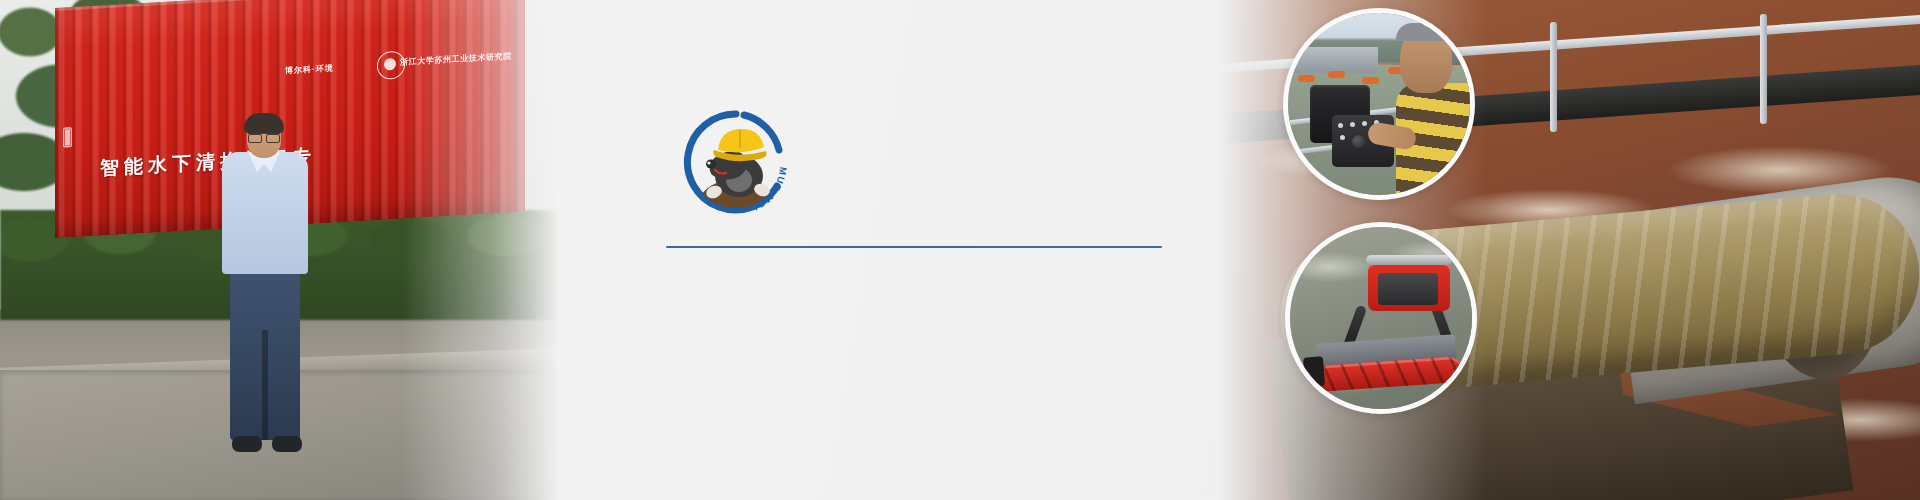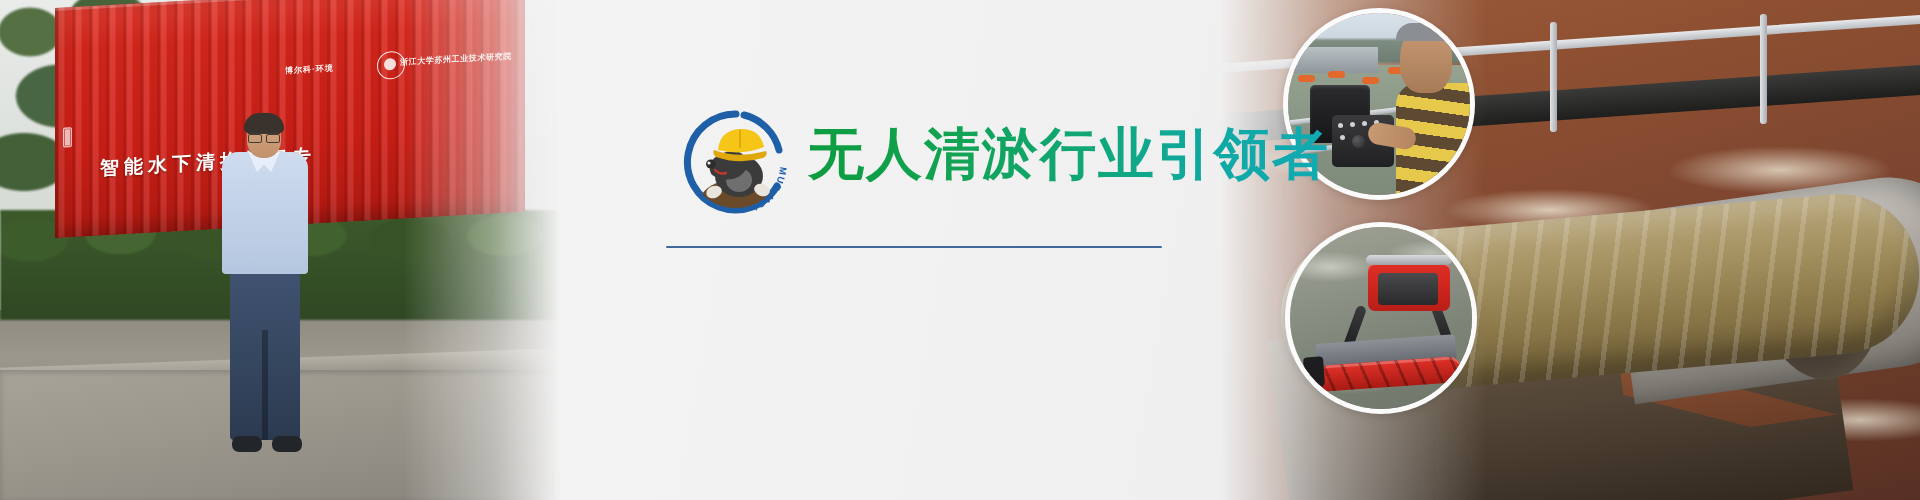--- a/index.html
+++ b/index.html
@@ -334,18 +334,17 @@
 
         <defs>
           <path id="wm" d="M98 56 a44 44 0 0 1 -34 43"></path>
         </defs>
         <text font-family="'Liberation Sans',sans-serif" font-size="9.5" font-weight="700" fill="#1f5fa8" letter-spacing="1.2">
           <textPath href="#wm" startOffset="4%">MUD MOLE</textPath>
         </text>
       </svg>
     </div>
 
-    <div class="headline">无人清淤行业引领者</div>
 
     <div class="divider"></div>
   </div>
 
 </div>
 
 </body></html>

